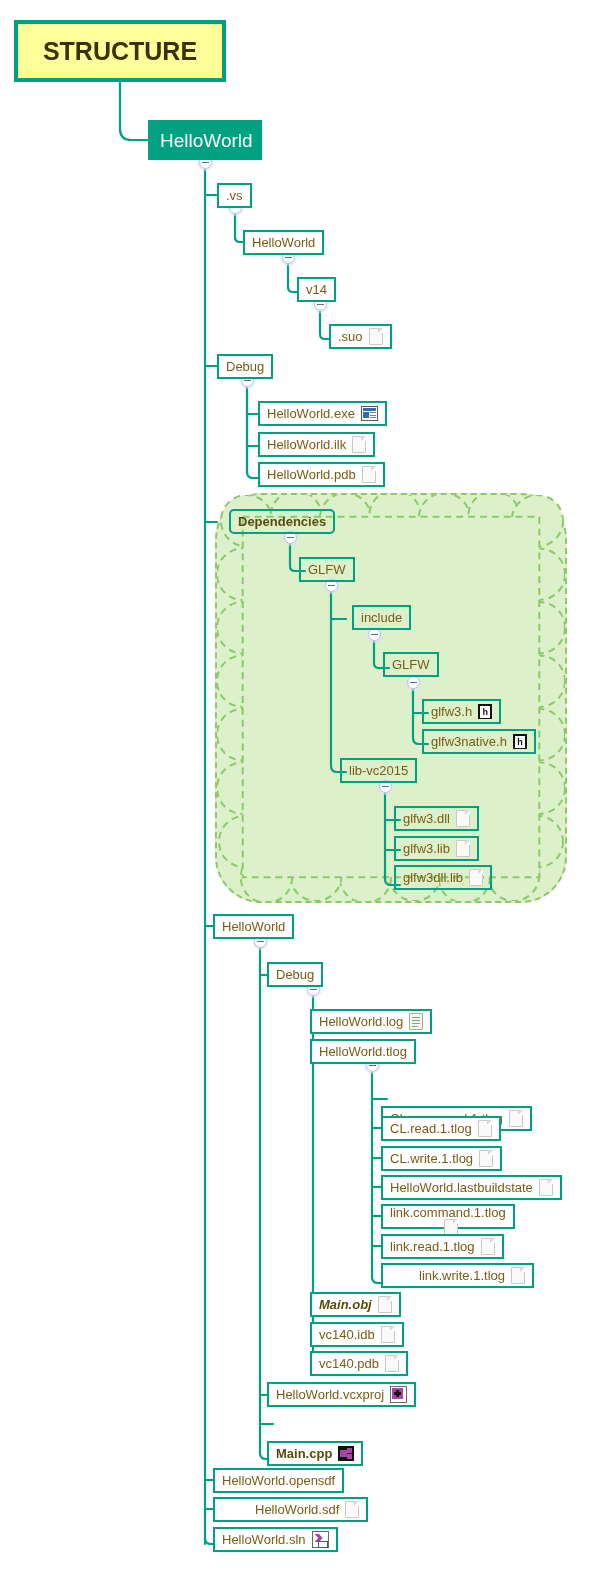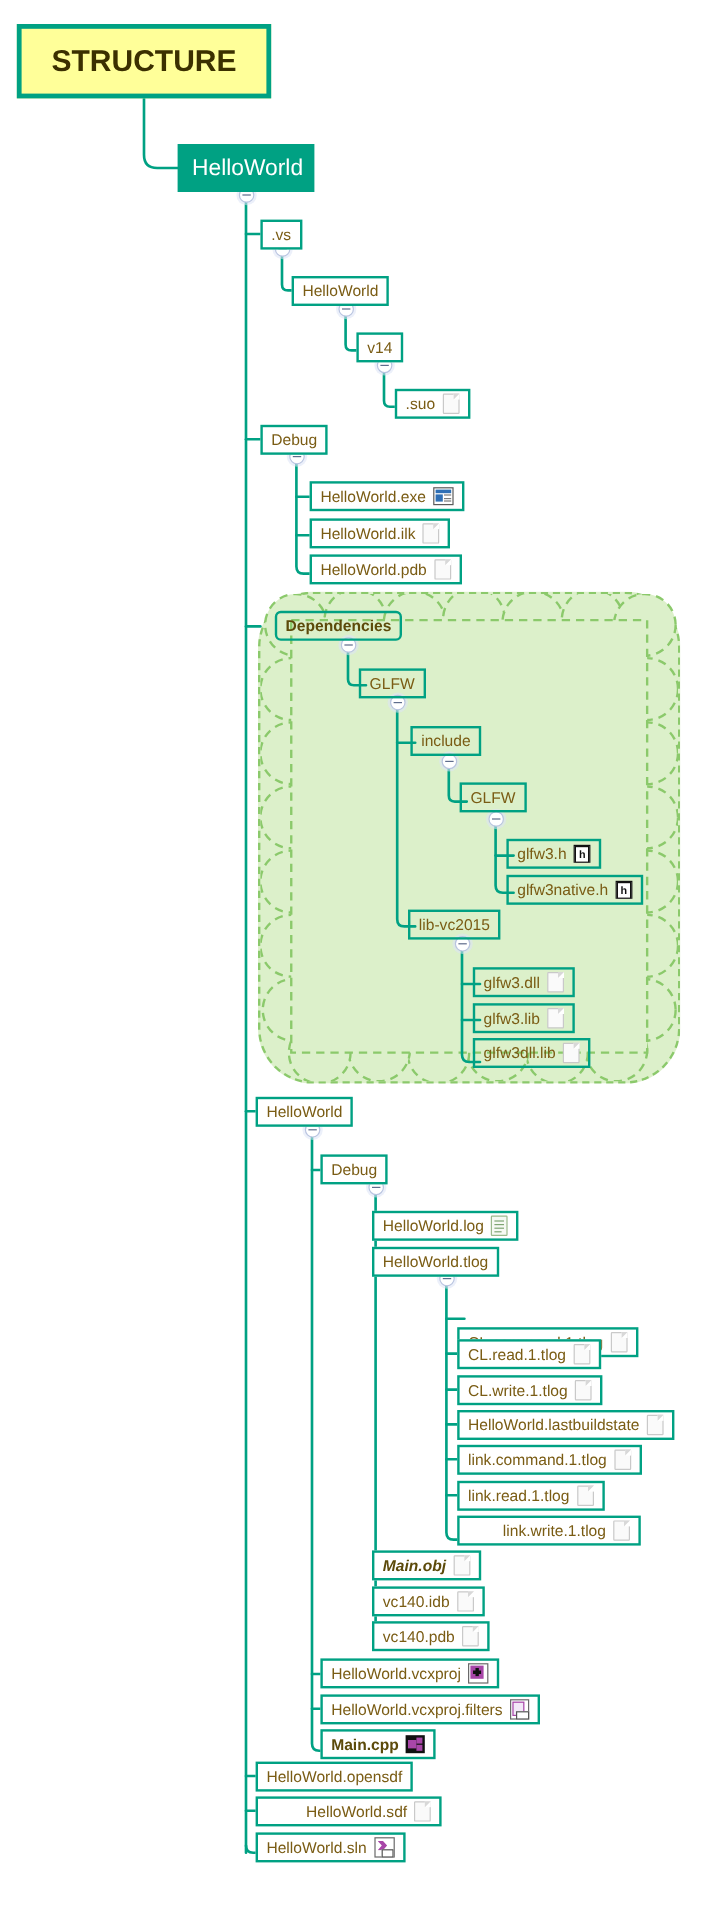--- a/index.html
+++ b/index.html
@@ -279,21 +279,21 @@
   </div>
 
   <div class="node rounded bold inside" style="left:229px;top:509px;">
     <span class="lbl">Dependencies</span>
   </div>
 
   <div class="node inside" style="left:299px;top:557px;">
     <span class="lbl">GLFW</span>
   </div>
 
-  <div class="node inside" style="left:342px;top:605px;justify-content:center;">
+  <div class="node inside" style="left:352px;top:605px;justify-content:center;">
     <span class="lbl">include</span>
   </div>
 
   <div class="node inside" style="left:383px;top:652px;">
     <span class="lbl">GLFW</span>
   </div>
 
   <div class="node inside" style="left:422px;top:699px;">
     <span class="lbl">glfw3.h</span>
     <span class="ic ic-h">
@@ -357,21 +357,21 @@
   <div class="node" style="left:381px;top:1146px;">
     <span class="lbl">CL.write.1.tlog</span>
     <span class="ic ic-file"></span>
   </div>
 
   <div class="node" style="left:381px;top:1175px;">
     <span class="lbl">HelloWorld.lastbuildstate</span>
     <span class="ic ic-file"></span>
   </div>
 
-  <div class="node" style="left:381px;top:1204px;">
+  <div class="node" style="left:381px;top:1204px;flex-direction:column;">
     <span class="lbl">link.command.1.tlog</span>
     <span class="ic ic-file"></span>
   </div>
 
   <div class="node" style="left:381px;top:1234px;justify-content:flex-end;">
     <span class="lbl">link.read.1.tlog</span>
     <span class="ic ic-file"></span>
   </div>
 
   <div class="node" style="left:381px;top:1263px;padding-left:36px;">
@@ -392,24 +392,20 @@
   <div class="node" style="left:310px;top:1351px;">
     <span class="lbl">vc140.pdb</span>
     <span class="ic ic-file"></span>
   </div>
 
   <div class="node" style="left:267px;top:1382px;">
     <span class="lbl">HelloWorld.vcxproj</span>
     <span class="ic ic-proj"></span>
   </div>
 
-  <div class="node" style="left:267px;top:1412px;">
-    <span class="lbl">HelloWorld.vcxproj.filters</span>
-    <span class="ic ic-filters"></span>
-  </div>
 
   <div class="node bold" style="left:267px;top:1441px;">
     <span class="lbl">Main.cpp</span>
     <span class="ic ic-cpp">
         <b></b>
         <s></s>
       </span>
   </div>
 
   <div class="node" style="left:213px;top:1468px;">

